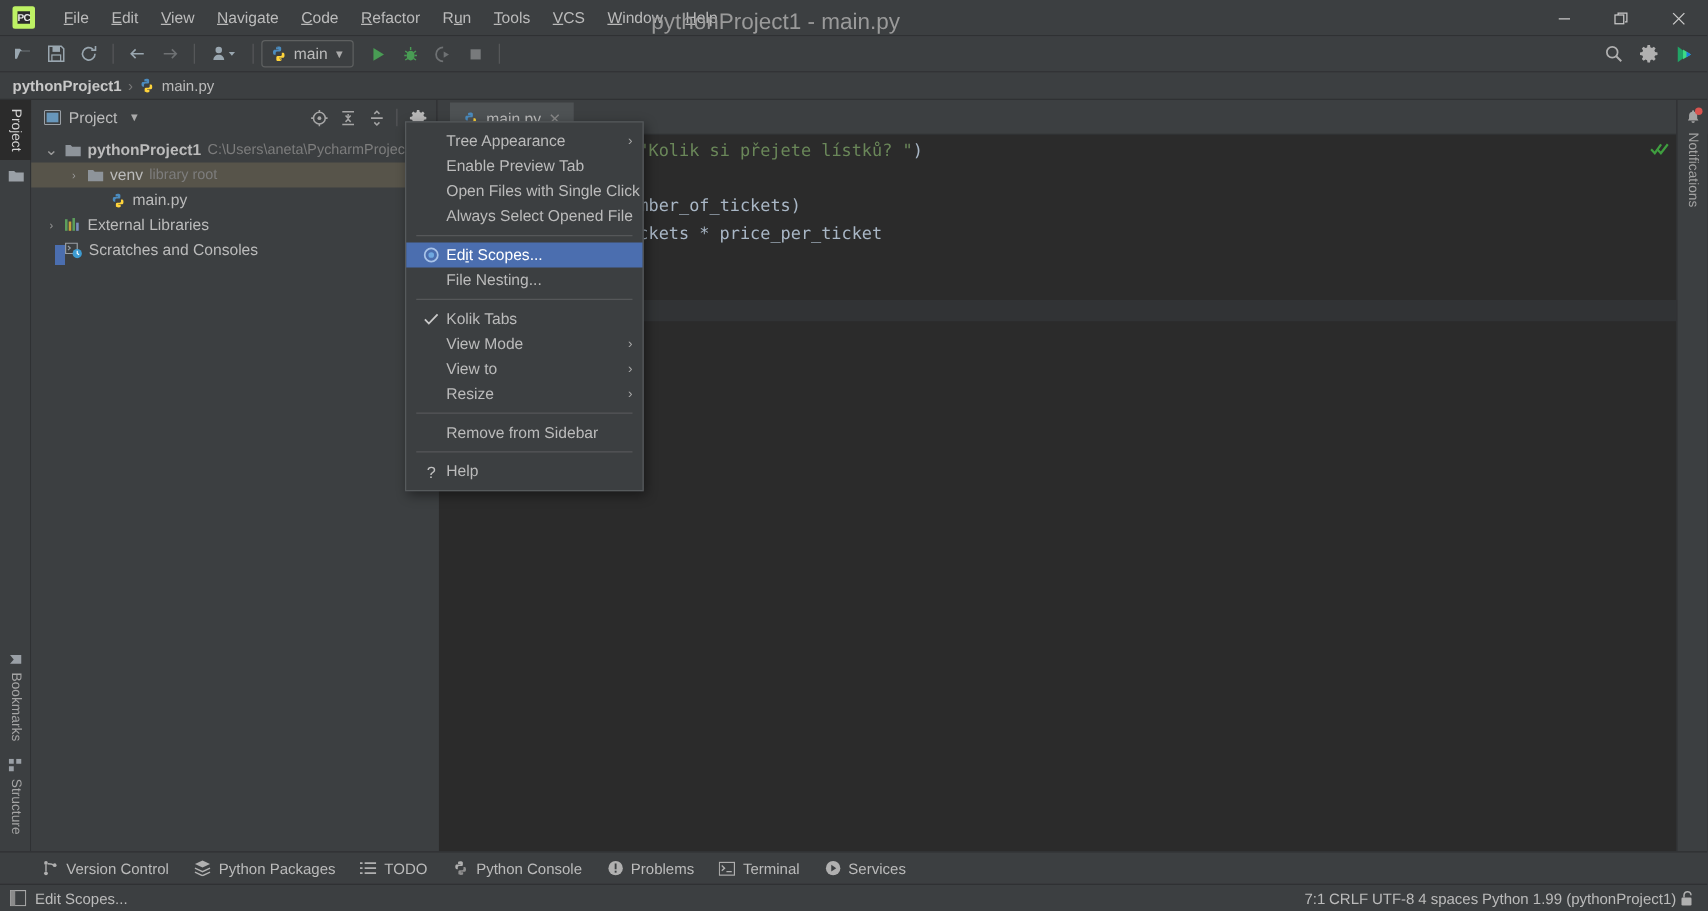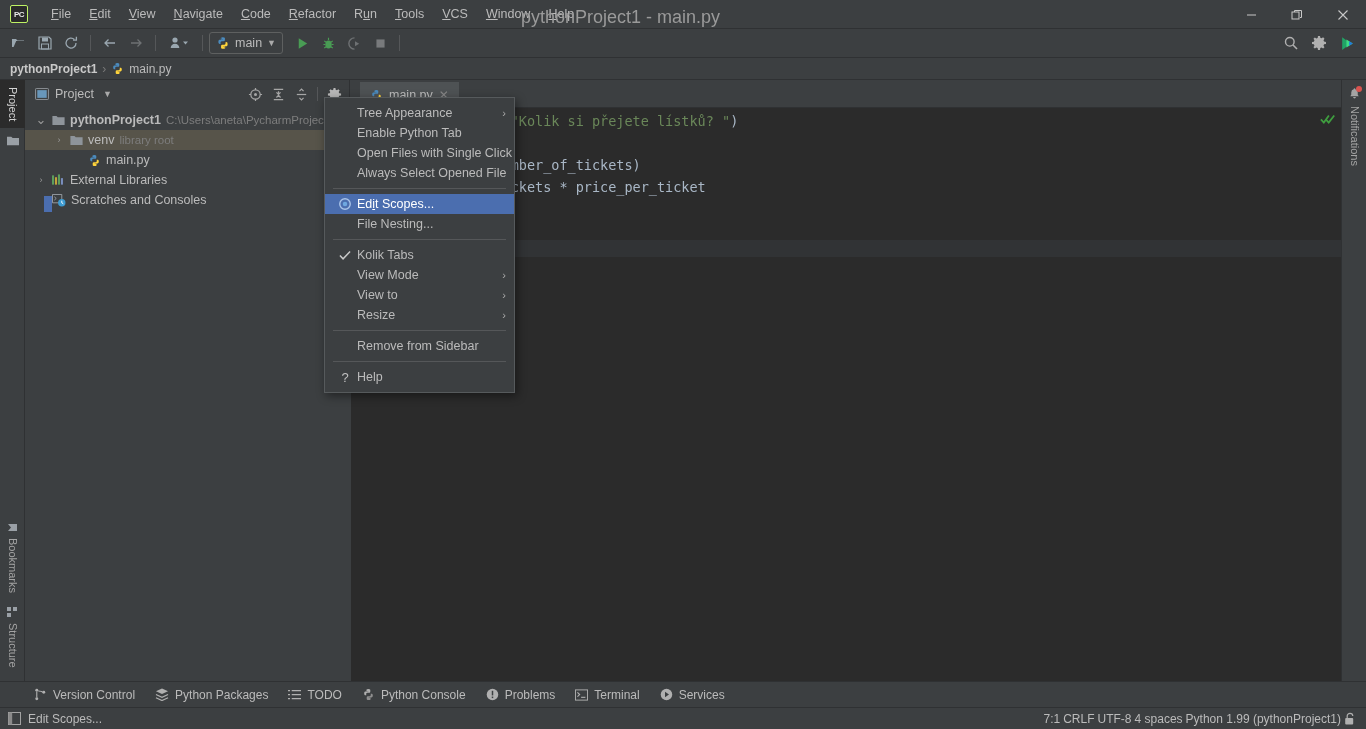--- a/index.html
+++ b/index.html
@@ -14,21 +14,21 @@
   .app { position: relative; width: 1366px; height: 729px; }
 
   
   .titlebar {
     position: absolute; left: 0; top: 0; width: 1366px; height: 29px;
     background: #3c3f41; display: flex; align-items: center;
     border-bottom: 1px solid #2f3133;
   }
   .pc-logo {
     width: 18px; height: 18px; margin-left: 10px; margin-right: 14px;
-    border: 1px solid #bef264; border-radius: 2px; background: #2b2b2b;
+    border: 4px solid #bef264; border-radius: 2px; background: #2b2b2b;
     font-size: 8px; font-weight: bold; color: #e8e8e8;
     display: flex; align-items: center; justify-content: center; letter-spacing: -.5px;
   }
   .menu-bar { display: flex; align-items: center; gap: 0; }
   .menu-bar > div {
     font-size: 12.5px; color: #bbbbbb; padding: 4px 9px; cursor: default;
   }
   .mn { position: relative; }
   .mn u { text-decoration: underline; }
   .win-title {
@@ -541,21 +541,21 @@
   </div>
 
   <div class="ctxmenu" id="ctxmenu">
       <div class="ci">
         <span class="ci-ic"></span>
         <span class="ci-lbl">Tree Appearance</span>
         <span class="ci-arr">›</span>
       </div>
       <div class="ci">
         <span class="ci-ic"></span>
-        <span class="ci-lbl">Enable Python Tab</span>
+        <span class="ci-lbl">Enable Preview Tab</span>
       </div>
       <div class="ci">
         <span class="ci-ic"></span>
         <span class="ci-lbl">Open Files with Single Click</span>
       </div>
       <div class="ci">
         <span class="ci-ic"></span>
         <span class="ci-lbl">Always Select Opened File</span>
       </div>
       <div class="ci-sep"></div>

